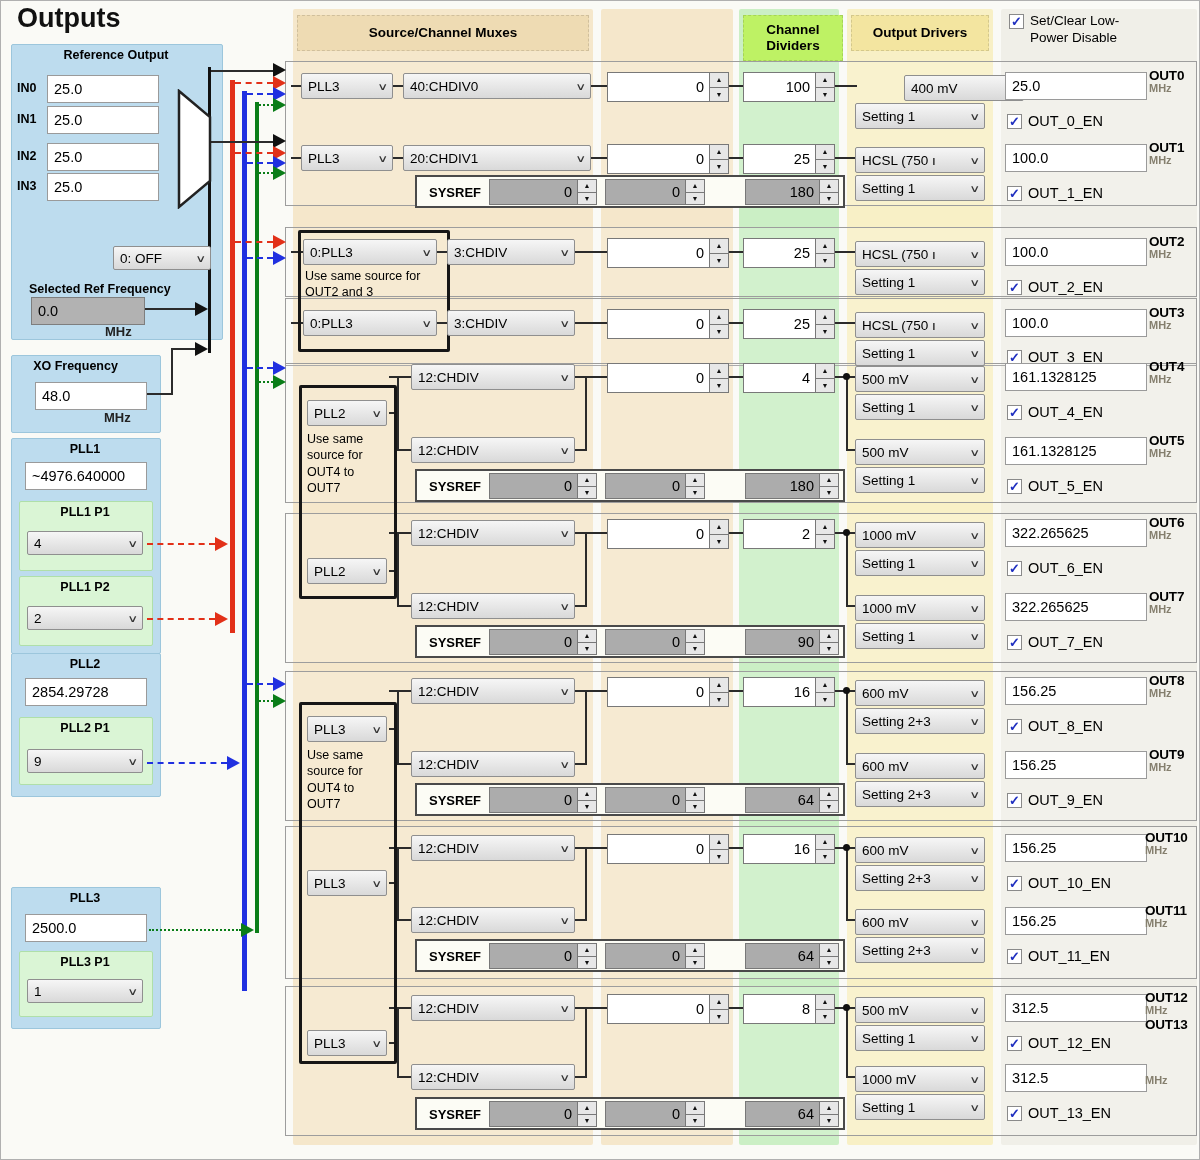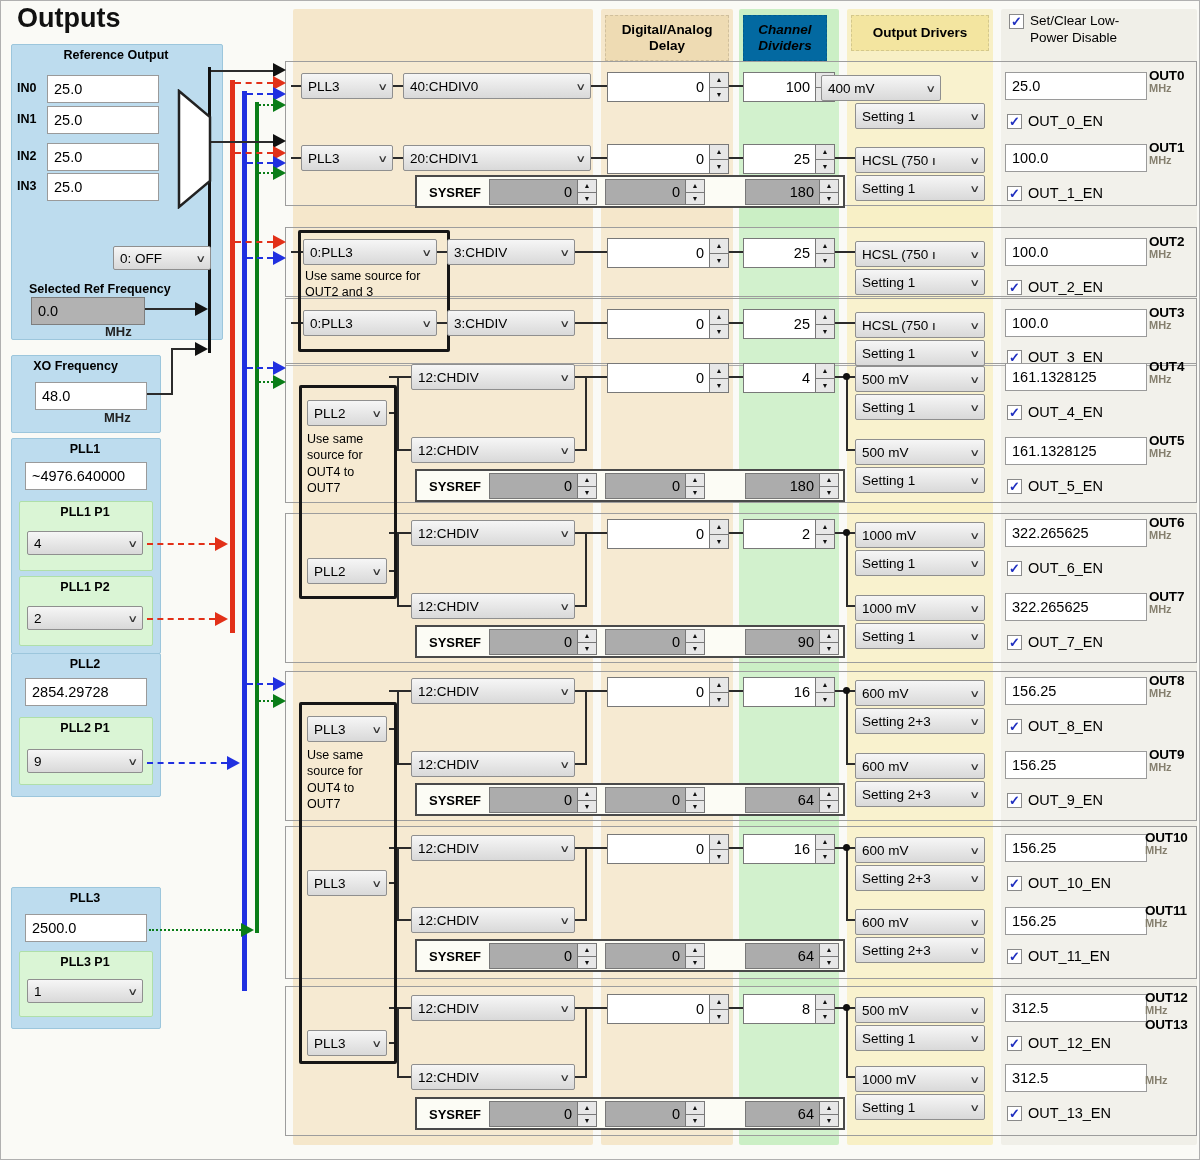--- a/index.html
+++ b/index.html
@@ -8,21 +8,21 @@
   
   .colbg{position:absolute;top:8px;height:1136px;z-index:0;border-radius:2px;}
   .c-mux{left:292px;width:300px;background:#f5e7cb;}
   .c-delay{left:600px;width:132px;background:#f5e7cb;}
   .c-div{left:738px;width:100px;background:#cbefc5;}
   .c-drv{left:846px;width:146px;background:#f8f0c6;}
   .c-out{left:1000px;width:196px;background:#f0efe8;}
   .hdr{position:absolute;z-index:2;display:flex;align-items:center;justify-content:center;text-align:center;font-weight:700;font-size:13.5px;line-height:1.2;border:1px dashed rgba(0,0,0,.12);box-sizing:border-box;}
   .h-mux{left:296px;top:14px;width:292px;height:36px;background:#eedbb3;}
   .h-delay{left:604px;top:14px;width:124px;height:46px;background:#eedbb3;}
-  .h-div{left:742px;top:14px;width:84px;height:46px;background:#0369a1;font-style:italic;}
+  .h-div{left:742px;top:14px;width:100px;height:46px;background:#bef264;}
   .h-drv{left:850px;top:14px;width:138px;height:36px;background:#f3e5a0;}
   
   .blk{position:absolute;left:284px;width:912px;box-sizing:border-box;border:1px solid #9d9d9d;background:rgba(255,255,255,.14);z-index:1;}
   .gbox{position:absolute;border:3px solid #161616;z-index:3;border-radius:2px;}
   .note{position:absolute;font-size:12.5px;line-height:1.3;color:#000;z-index:4;}
   
   .sel{position:absolute;height:26px;box-sizing:border-box;background:linear-gradient(#f6f6f6,#d9d9d9);border:1px solid #8f8f8f;border-radius:2px;display:flex;align-items:center;justify-content:space-between;padding:0 6px;font-size:13.5px;z-index:4;}
   .sel i{font-style:normal;white-space:nowrap;overflow:hidden;}
   .cv{font-size:10px;color:#333;font-weight:400;transform:scaleX(1.5);}
   .spin{position:absolute;height:30px;box-sizing:border-box;border:1px solid #787878;background:#fff;display:flex;align-items:stretch;z-index:4;}
@@ -65,21 +65,21 @@
 <body>
 
 <div id="c">
   <div class="title">Outputs</div>
 
   <div class="colbg c-mux"></div>
   <div class="colbg c-delay"></div>
   <div class="colbg c-div"></div>
   <div class="colbg c-drv"></div>
   <div class="colbg c-out"></div>
-  <div class="hdr h-delay">Digital/Analog Delay</div>
+  <div class="hdr h-mux">Source/Channel Muxes</div>
   <div class="hdr h-div">Channel Dividers</div>
   <div class="hdr h-drv">Output Drivers</div>
   <span class="chk" style="left:1008px;top:12px;width:120px">
       <span class="cb">✓</span>
       <span style="width:92px;font-size:13.5px;line-height:1.25">Set/Clear Low-Power Disable</span>
     </span>
 
   <div class="bluebox" style="left:10px;top:43px;width:210px;height:294px"></div>
   <div class="btitle" style="left:10px;top:47px;width:210px">Reference Output</div>
   <span class="inlbl" style="left:16px;top:80px">IN0</span>
@@ -225,21 +225,21 @@
         <b>▼</b>
       </span>
     </span>
   <span class="spin" style="left:742px;top:71px;width:92px">
       <i class="v">100</i>
       <span class="btns">
         <b>▲</b>
         <b>▼</b>
       </span>
     </span>
-  <span class="sel" style="left:820px;top:74px;width:120px">
+  <span class="sel" style="left:903px;top:74px;width:120px">
       <i>400 mV</i>
       <b class="cv">∨</b>
     </span>
   <span class="sel" style="left:854px;top:102px;width:130px">
       <i>Setting 1</i>
       <b class="cv">∨</b>
     </span>
   <span class="freq" style="left:1004px;top:71px;width:142px">
       <i>25.0</i>
     </span>

